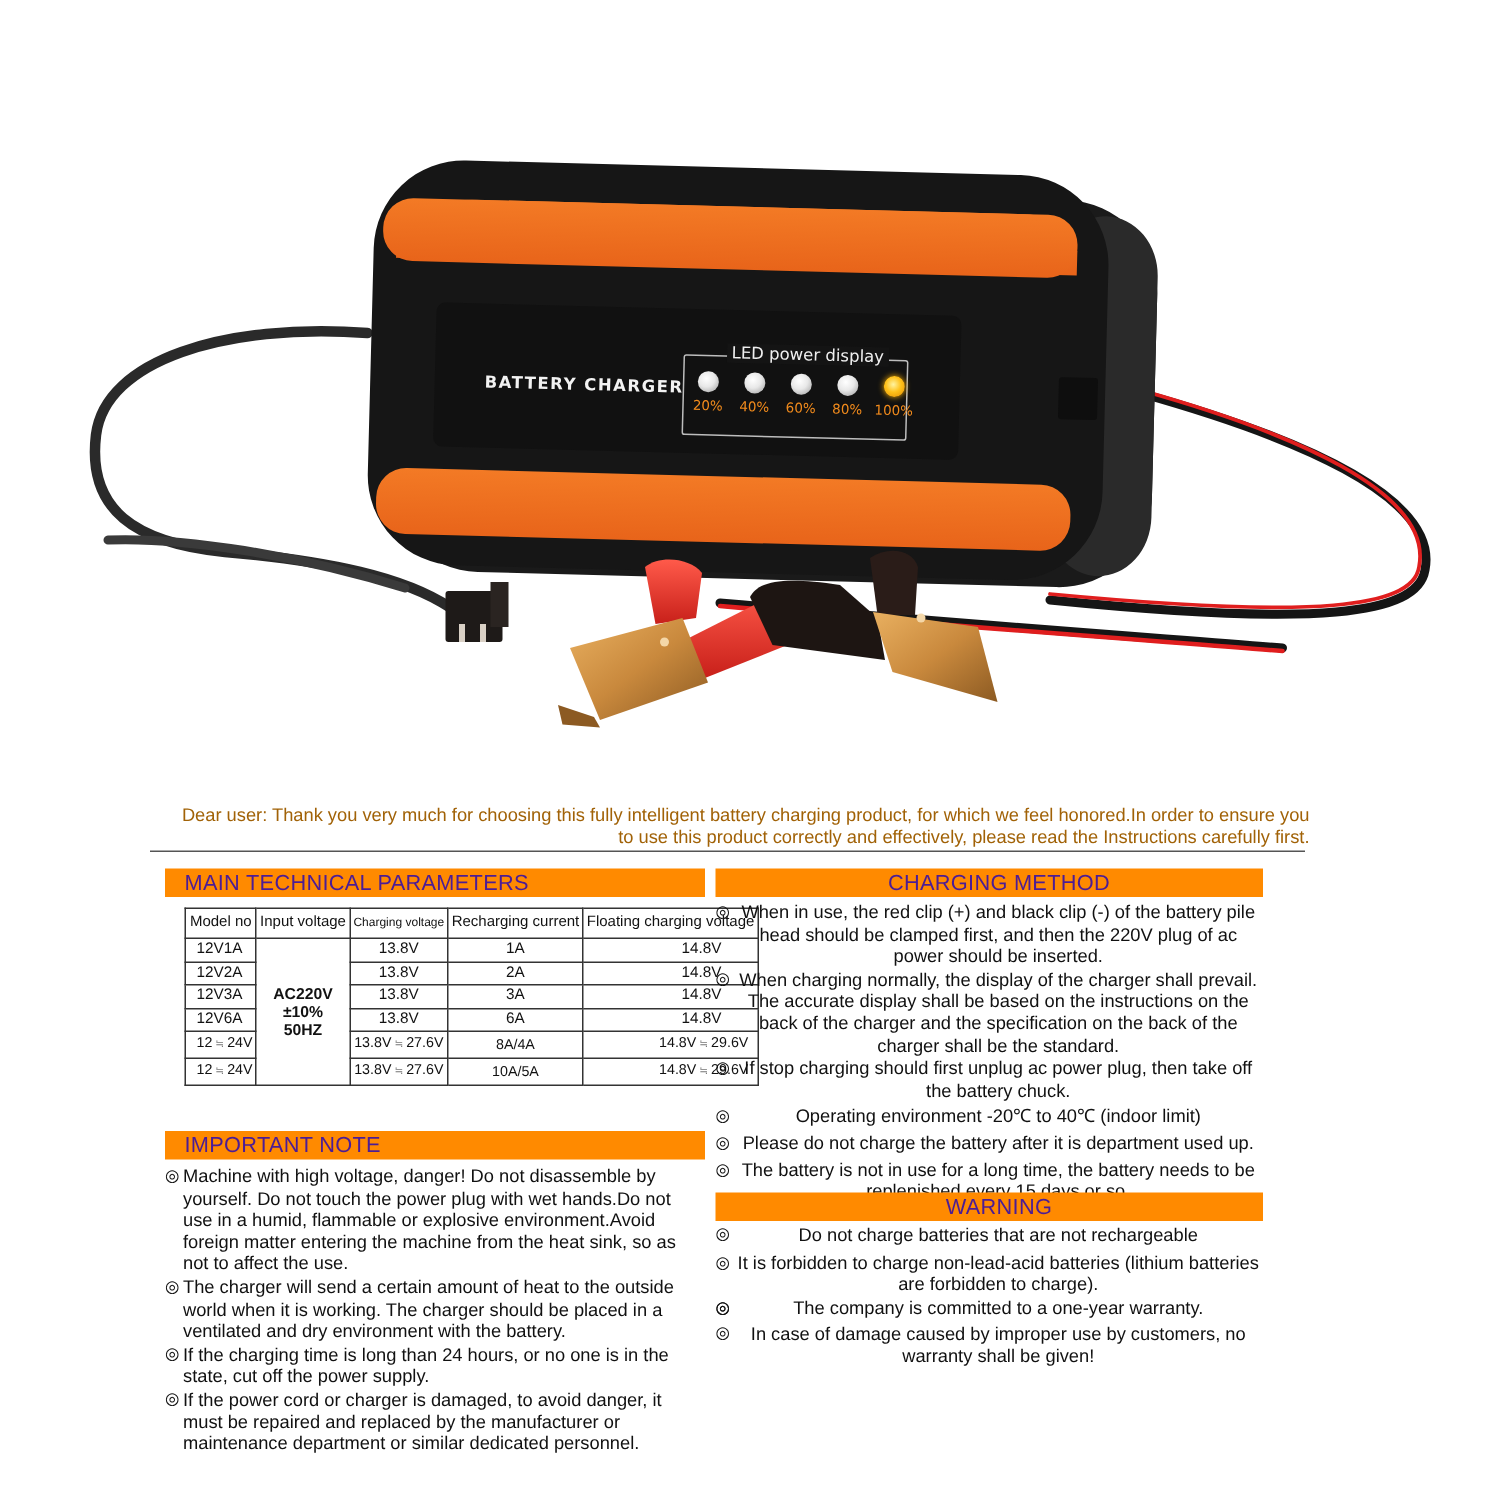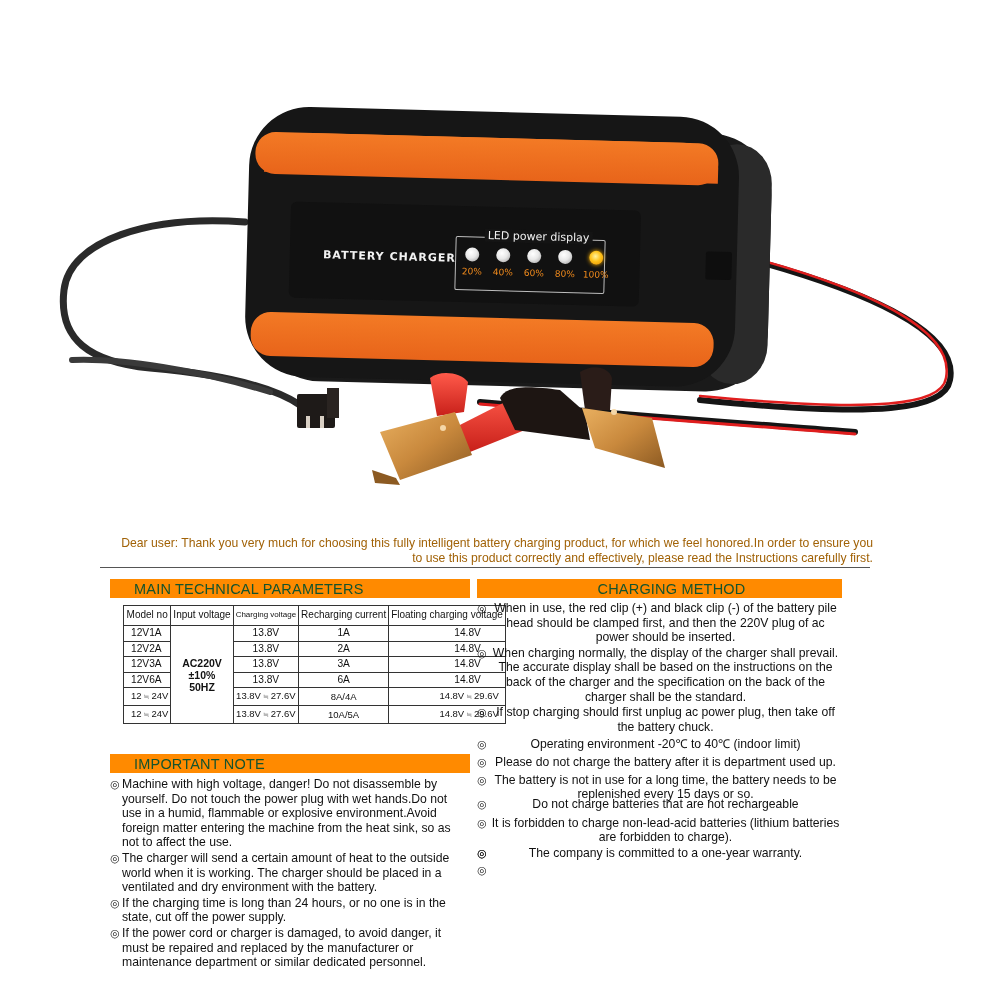--- a/index.html
+++ b/index.html
@@ -27,22 +27,22 @@
 
   
   .intro { position: absolute; left: 113px; top: 536px; width: 760px; font-size: 12.2px;
         line-height: 15px; color: #a16207; text-align: right; }
   .rule { position: absolute; left: 100px; top: 567px; width: 770px; height: 1px; background: #555; }
 
   .col { position: absolute; font-size: 12.2px; line-height: 14.6px; color: #111; }
   .col.left  { left: 110px; width: 360px; }
   .col.right { left: 477px; width: 365px; text-align: center; }
 
-  .sec-head { background: #ff8a00; color: #14532d; font-size: 14.5px; height: 19px;
-        line-height: 20px; padding-left: 24px; letter-spacing: 0.2px; }
+  .sec-head { background: #ff8a00; color: #4c1d95; font-size: 14.5px; height: 19px;
+        line-height: 20px; padding-left: 13px; letter-spacing: 0.2px; }
 
   table.params { border-collapse: collapse; margin-top: 7px; margin-left: 13px; width: 345px;
         font-size: 10.2px; padding-left: 39px; }
   table.params th, table.params td { border: 1px solid #333; padding: 0 2px; height: 14px;
         font-weight: normal; white-space: nowrap; }
   table.params th { height: 19px; font-size: 10px; }
   table.params th.small { font-size: 8px; }
   table.params td.c { text-align: center; }
   table.params td.r { text-align: right; padding-right: 24px; }
   table.params td.l { text-align: left; padding-left: 7px; }
@@ -233,20 +233,21 @@
     <li><span class="mark">◎</span><span>When in use, the red clip (+) and black clip (-) of the battery pile head should be clamped first, and then the 220V plug of ac power should be inserted.</span></li>
     <li><span class="mark">◎</span><span>When charging normally, the display of the charger shall prevail. The accurate display shall be based on the instructions on the back of the charger and the specification on the back of the charger shall be the standard.</span></li>
     <li><span class="mark">◎</span><span>If stop charging should first unplug ac power plug, then take off the battery chuck.</span></li>
     <li style="margin-top:3px"><span class="mark">◎</span><span>Operating environment -20℃ to 40℃ (indoor limit)</span></li>
     <li style="margin-top:3px"><span class="mark">◎</span><span>Please do not charge the battery after it is department used up.</span></li>
     <li style="margin-top:3px"><span class="mark">◎</span><span>The battery is not in use for a long time, the battery needs to be replenished every 15 days or so.</span></li>
   </ul>
 </div>
 
 <div class="col right" style="top:795px;">
+  <div class="sec-head">WARNING</div>
   <ul class="bullets" style="margin-top:2px;">
     <li><span class="mark">◎</span><span>Do not charge batteries that are not rechargeable</span></li>
     <li style="margin-top:4px"><span class="mark">◎</span><span>It is forbidden to charge non-lead-acid batteries (lithium batteries are forbidden to charge).</span></li>
     <li><span class="mark">◎</span></li>
     <li><span class="mark">◎</span><span>The company is committed to a one-year warranty.</span></li>
-    <li style="margin-top:3px"><span class="mark">◎</span></li>
+    <li style="margin-top:3px"><span class="mark">◎</span><span>In case of damage caused by improper use by customers, no warranty shall be given!</span></li>
   </ul>
 </div>
 
 </body></html>

